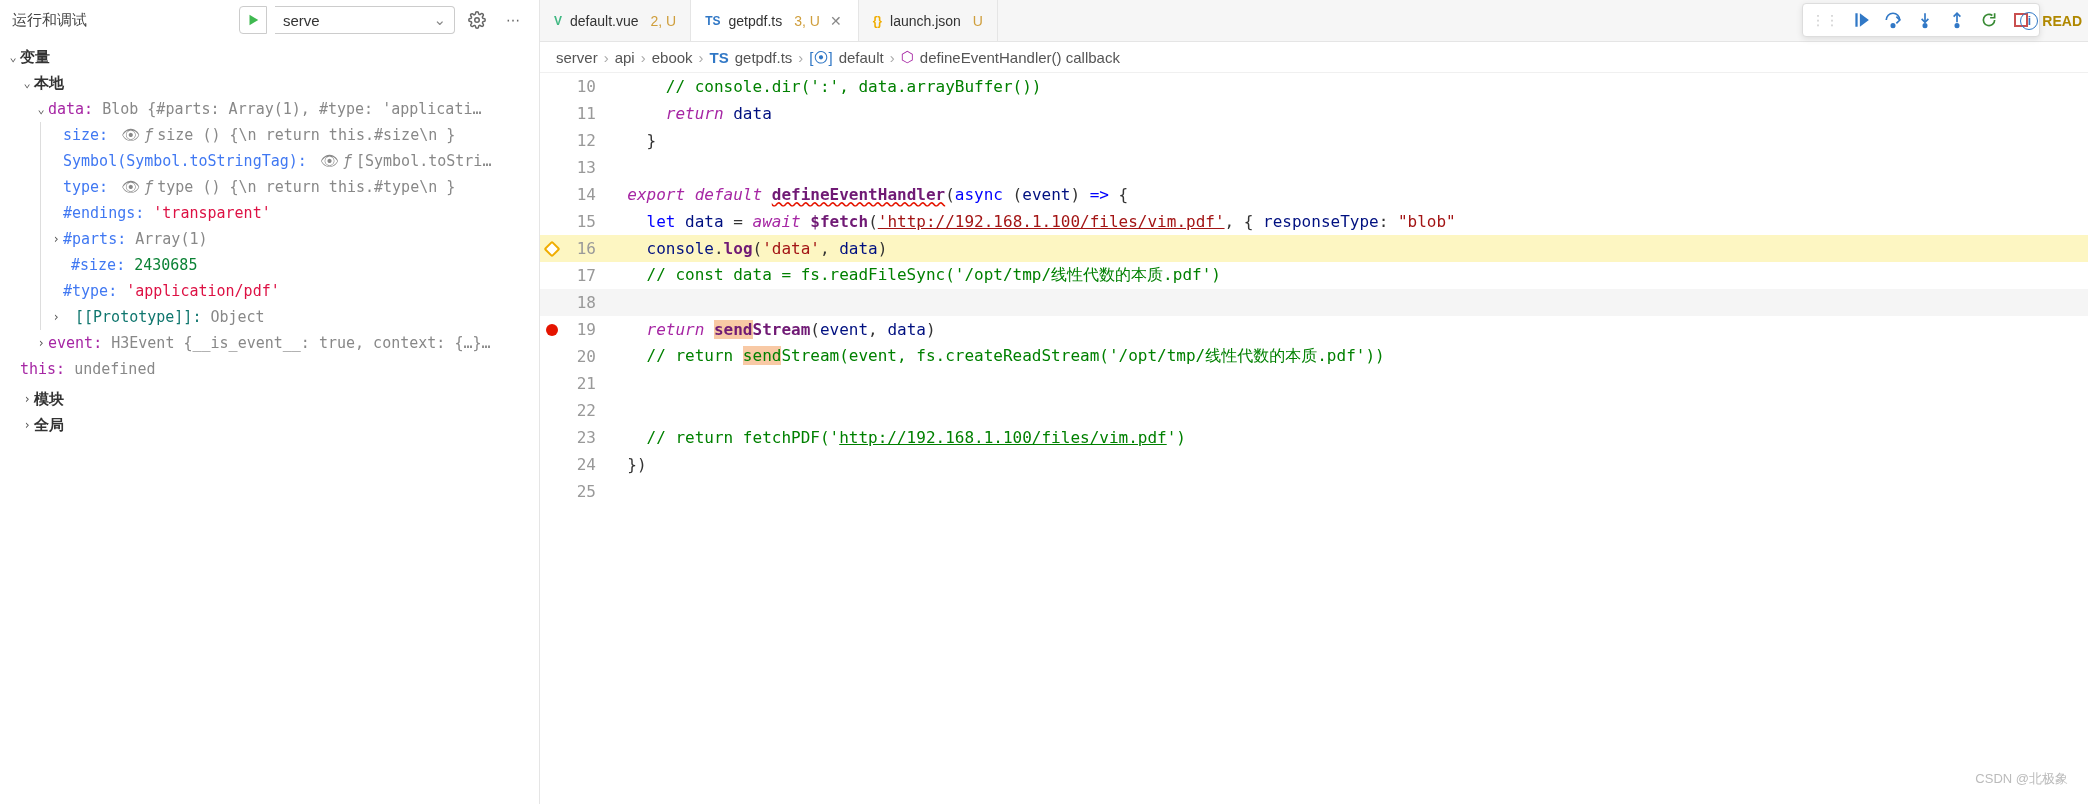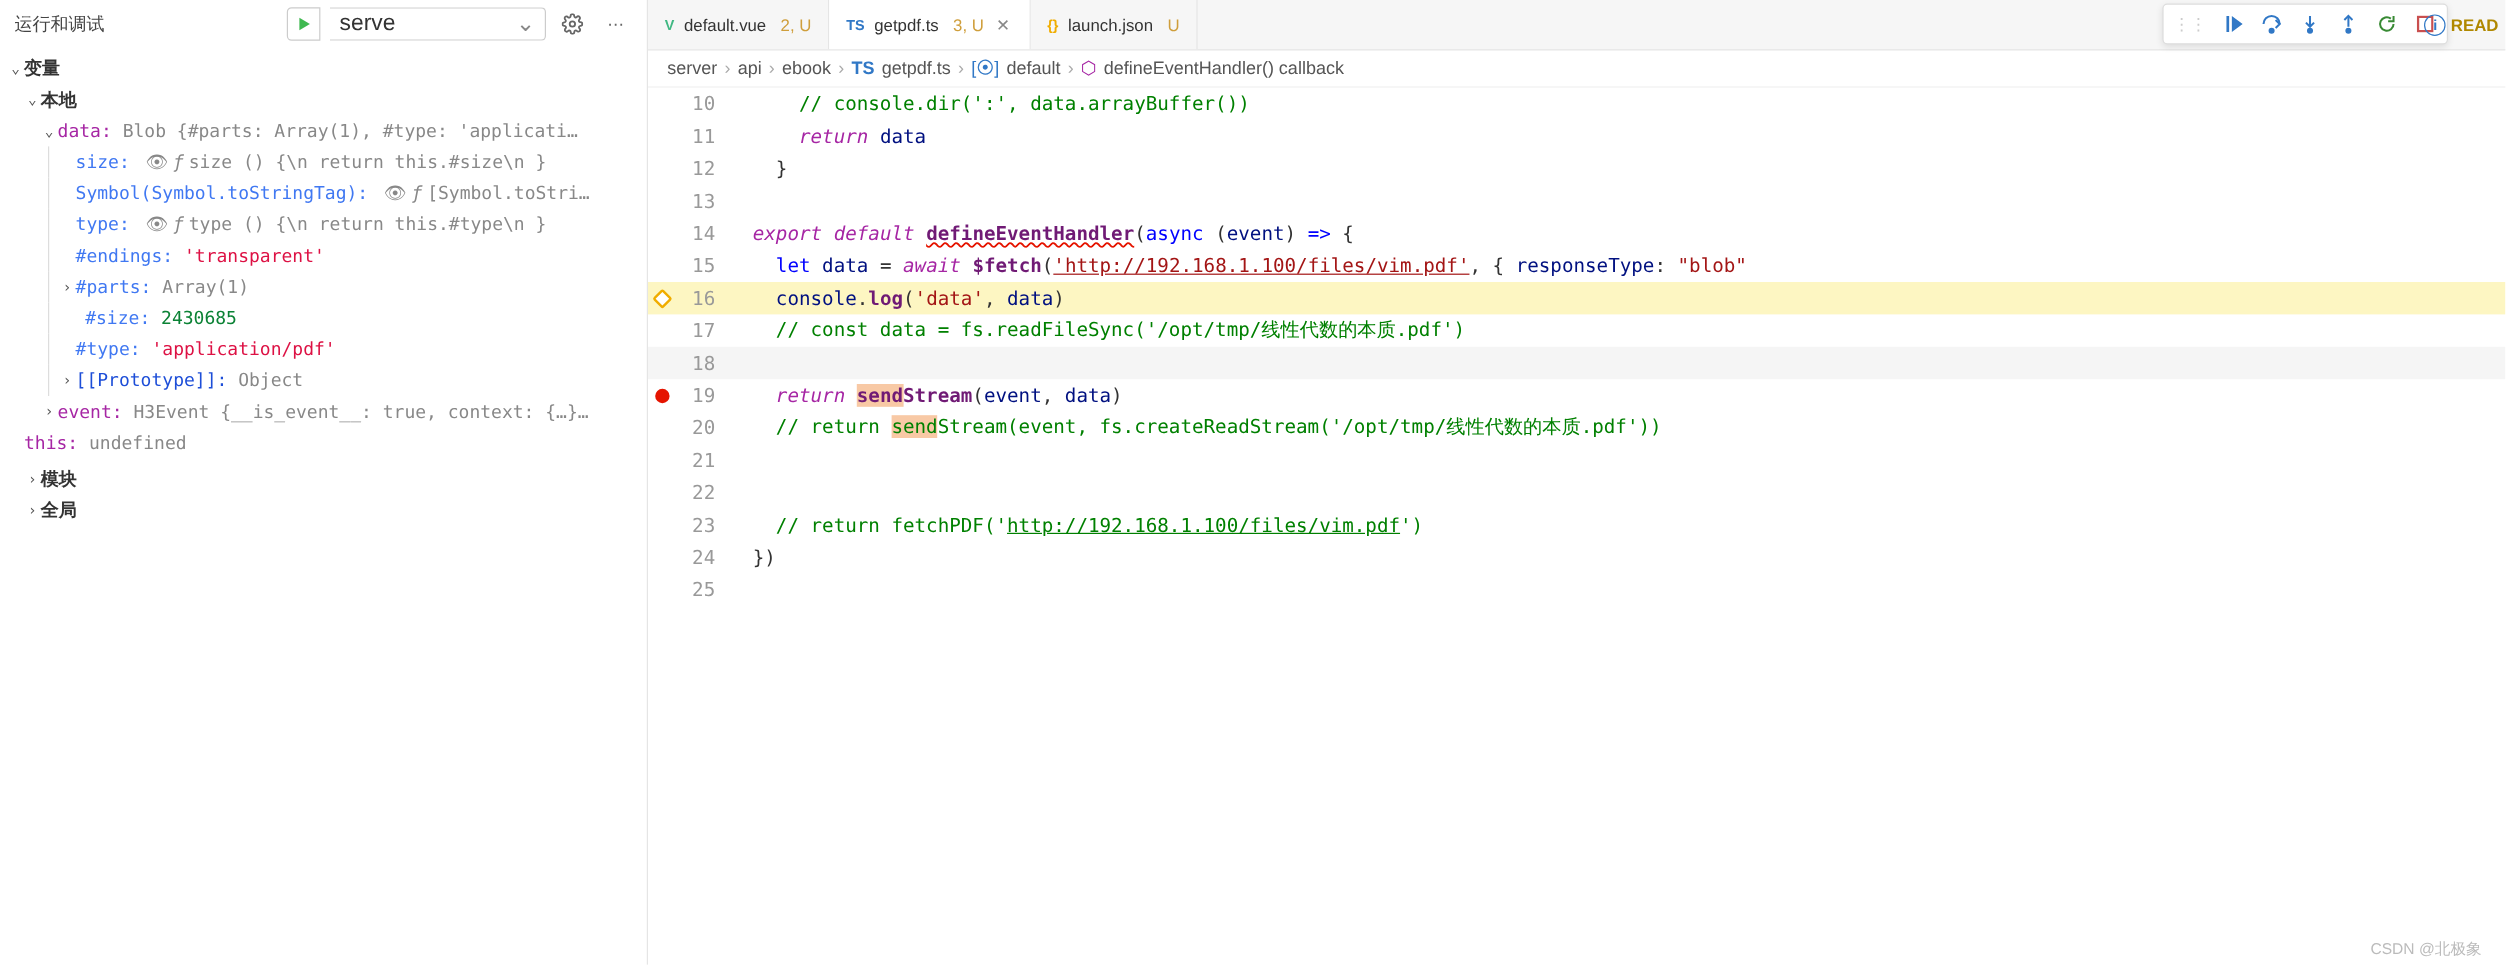--- a/index.html
+++ b/index.html
@@ -3,28 +3,28 @@
 <meta charset="utf-8">
 <style>
 * { box-sizing: border-box; margin: 0; padding: 0; }
 body { font-family: -apple-system, "Segoe UI", sans-serif; font-size: 14px; color: #333; background: #fff; overflow: hidden; }
 .app { display: flex; width: 2088px; height: 804px; }
 .sidebar { width: 540px; border-right: 1px solid #e5e5e5; display: flex; flex-direction: column; background: #fff; }
 .sb-header { display: flex; align-items: center; padding: 6px 12px; gap: 8px; text-align: center; }
 .sb-title { font-size: 15px; color: #444; flex: 0 0 auto; margin-right: auto; }
 .run-btn { width: 28px; height: 28px; display: flex; align-items: center; justify-content: center; border: 1px solid #ccc; border-radius: 4px 0 0 4px; background: #fff; cursor: pointer; }
 .run-btn svg { fill: #3fb950; }
-.config-select { display: flex; align-items: center; border: 1px solid #ccc; border-left: none; border-radius: 0 4px 4px 0; padding: 0 8px; height: 28px; width: 180px; justify-content: space-between; background: #fff; cursor: pointer; font-size: 19px; }
+.config-select { display: flex; align-items: center; border: 1px solid #ccc; border-left: none; border-radius: 0 4px 4px 0; padding: 0 8px; height: 28px; width: 180px; justify-content: space-between; background: #fff; cursor: pointer; font-size: 15px; }
 .icon-btn { width: 28px; height: 28px; display: flex; align-items: center; justify-content: center; cursor: pointer; color: #666; border-radius: 4px; }
 .tree { font-family: "SF Mono", Menlo, Consolas, monospace; font-size: 15px; overflow: auto; flex: 1; padding: 4px 0; }
 .tree-row { display: flex; align-items: center; height: 26px; padding-right: 8px; white-space: nowrap; cursor: default; }
 .chev { width: 14px; display: inline-flex; justify-content: center; color: #555; font-size: 12px; }
 .k { color: #a626a4; }
 .k-prop { color: #4078f2; }
-.k-proto { color: #1d4ed8; }
+.k-proto { color: #0f766e; margin-left: 12px; }
 .v-num { color: #0b8235; }
 .v-str { color: #d14; }
 .v-obj { color: #888; }
 .eye { color: #888; margin: 0 4px; }
 .fn-f { color: #888; font-style: italic; margin-right: 4px; }
 .guide { border-left: 1px solid #ddd; }
 .main { flex: 1; display: flex; flex-direction: column; min-width: 0; }
 .tabs { display: flex; height: 42px; border-bottom: 1px solid #e5e5e5; align-items: stretch; background: #f6f6f6; position: relative; }
 .tab { display: flex; align-items: center; padding: 0 14px; gap: 8px; border-right: 1px solid #e5e5e5; cursor: pointer; background: #f6f6f6; }
 .tab.active { background: #fff; }
@@ -55,21 +55,21 @@
 .codecell { white-space: pre; }
 .t-kw { color: #a626a4; font-style: italic; }
 .t-kw2 { color: #0000ff; }
 .t-fn { color: #701a75; font-weight: bold; }
 .t-var { color: #001080; }
 .t-str { color: #a31515; }
 .t-com { color: #008000; }
 .squiggle { text-decoration: underline wavy #e51400; text-decoration-skip-ink: none; }
 .hl-selection { background: #f8c9a5; }
 .link { text-decoration: underline; }
-.watermark { position: absolute; right: 20px; bottom: 4px; font-size: 13px; color: #bbb; font-family: sans-serif; }
+.watermark { position: absolute; right: 20px; bottom: 16px; font-size: 13px; color: #bbb; font-family: sans-serif; }
 .read-pill { position: absolute; right: 0; top: 0; height: 42px; display: flex; align-items: center; padding: 0 6px; gap: 4px; color: #b08800; font-weight: 600; }
 .info-icon-circle { width: 18px; height: 18px; border: 1.5px solid #3178c6; border-radius: 50%; color: #3178c6; font-size: 12px; display: inline-flex; align-items: center; justify-content: center; font-weight: 700; }
 </style>
 </head>
 <body>
 
 <div class="app">
 
   <div class="sidebar">
     <div class="sb-header">

